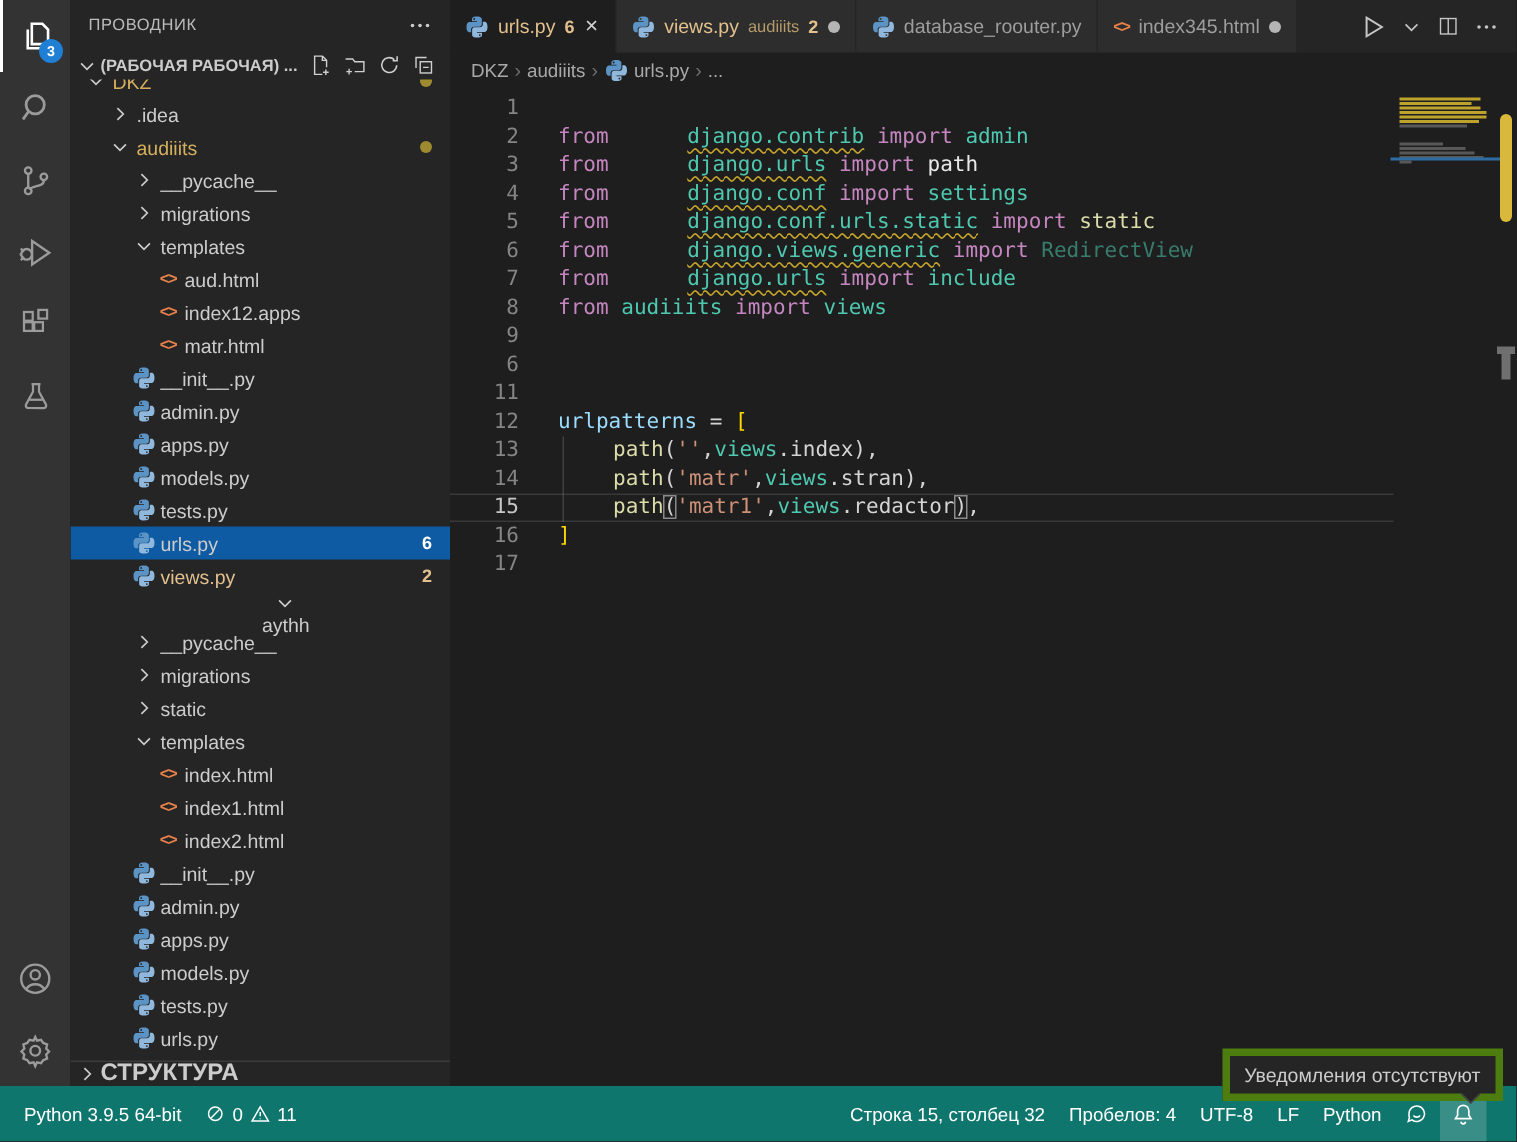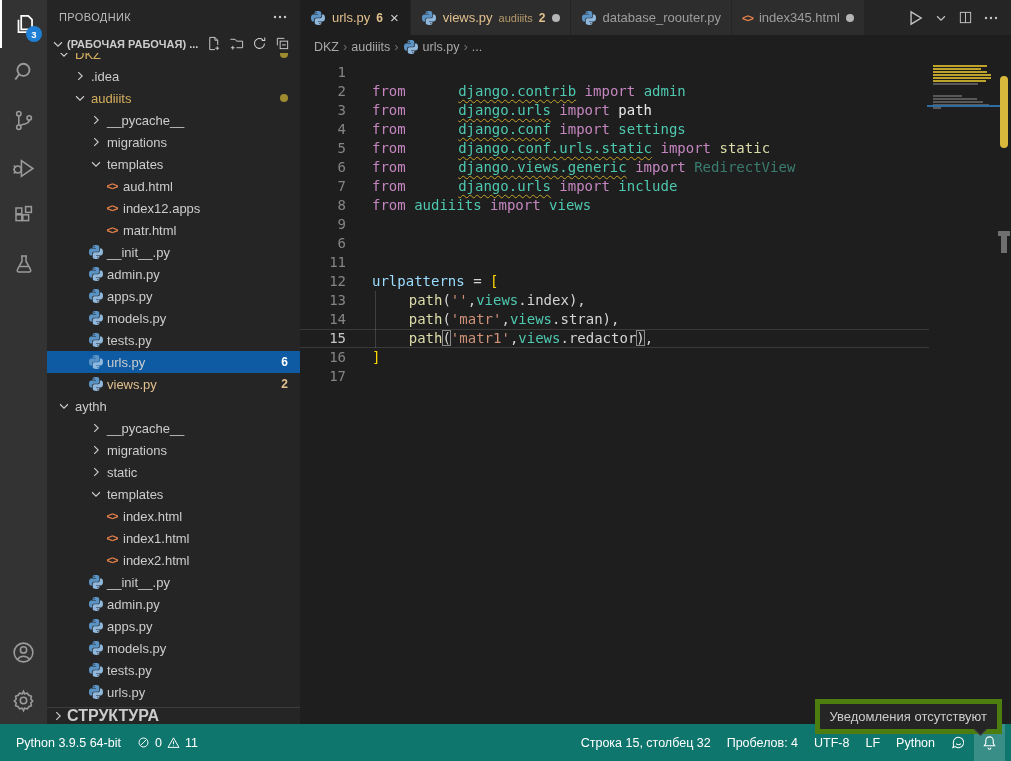--- a/index.html
+++ b/index.html
@@ -103,21 +103,21 @@
   .overview { position:absolute; top:0; right:0; bottom:0; width:14px; }
   .ov-warn { position:absolute; top:18px; left:3px; width:8px; height:72px;
              background:#d9b93c; border-radius:5px; }
   .ov-t1 { position:absolute; top:173px; left:1px; width:12px; height:5px; background:#6f6f6f; }
   .ov-t2 { position:absolute; top:178px; left:4px; width:6px; height:17px; background:#6f6f6f; }
 
   
   .statusbar { height:37px; background:#0f766e; color:#ffffff; display:flex;
                align-items:center; font-size:12.5px; flex:none; }
   .sb-left { display:flex; align-items:center; height:100%; padding-left:8px; }
-  .sb-right { margin-left:auto; display:flex; align-items:center; height:100%; padding-right:6px; }
+  .sb-right { margin-left:auto; display:flex; align-items:center; height:100%; padding-right:20px; }
   .seg { display:flex; align-items:center; gap:5px; padding:0 8px; height:100%; cursor:pointer; }
   .seg svg { display:block; }
   .seg.hover { background:rgba(255,255,255,.18); }
 
   .tooltip { position:absolute; right:9px; bottom:27px; background:#252526;
              border:5px solid #4d7c0f; color:#cccccc; font-size:13px; padding:5px 10px;
              white-space:nowrap; z-index:5; }
   .tooltip::after { content:""; position:absolute; right:12px; bottom:-5px; width:8px;
                     height:8px; background:#252526; border-right:1px solid #454545;
                     border-bottom:1px solid #454545; transform:rotate(45deg); }
@@ -405,21 +405,21 @@
           <div class="trow goldfile" style="padding-left: 40px;">
             <span class="twisty">
               <svg width="16" height="16" viewBox="0 0 32 32">
                 <path fill="#5b93c5" d="M15.9 2c-7 0-6.6 3-6.6 3v3.2h6.7v1H6.5S2 8.7 2 15.9c0 7.3 3.9 7 3.9 7h2.3v-3.4s-.1-3.9 3.9-3.9h6.7s3.7.1 3.7-3.6V5.8S23 2 15.9 2zm-3.7 2.1a1.2 1.2 0 1 1 0 2.4 1.2 1.2 0 0 1 0-2.4z"></path>
                 <path fill="#90b8dd" d="M16.1 30c7 0 6.6-3 6.6-3v-3.2H16v-1h9.5s4.5.5 4.5-6.7c0-7.3-3.9-7-3.9-7h-2.3v3.4s.1 3.9-3.9 3.9h-6.7s-3.7-.1-3.7 3.6v6.2S9 30 16.1 30zm3.7-2.1a1.2 1.2 0 1 1 0-2.4 1.2 1.2 0 0 1 0 2.4z"></path>
               </svg>
             </span>
             <span class="tlabel">views.py</span>
             <span class="tbadge">2</span>
           </div>
-          <div class="trow" style="padding-left: 8px;">
+          <div class="trow" style="padding-left: 32px; flex-direction: column;">
             <span class="twisty">
               <svg width="14" height="14" viewBox="0 0 16 16">
                 <path d="M3.5 6l4.5 4.5L12.5 6" stroke="currentColor" fill="none" stroke-width="1.3"></path>
               </svg>
             </span>
             <span class="tlabel">aythh</span>
           </div>
           <div class="trow" style="padding-left: 40px;">
             <span class="twisty">
               <svg width="14" height="14" viewBox="0 0 16 16">

